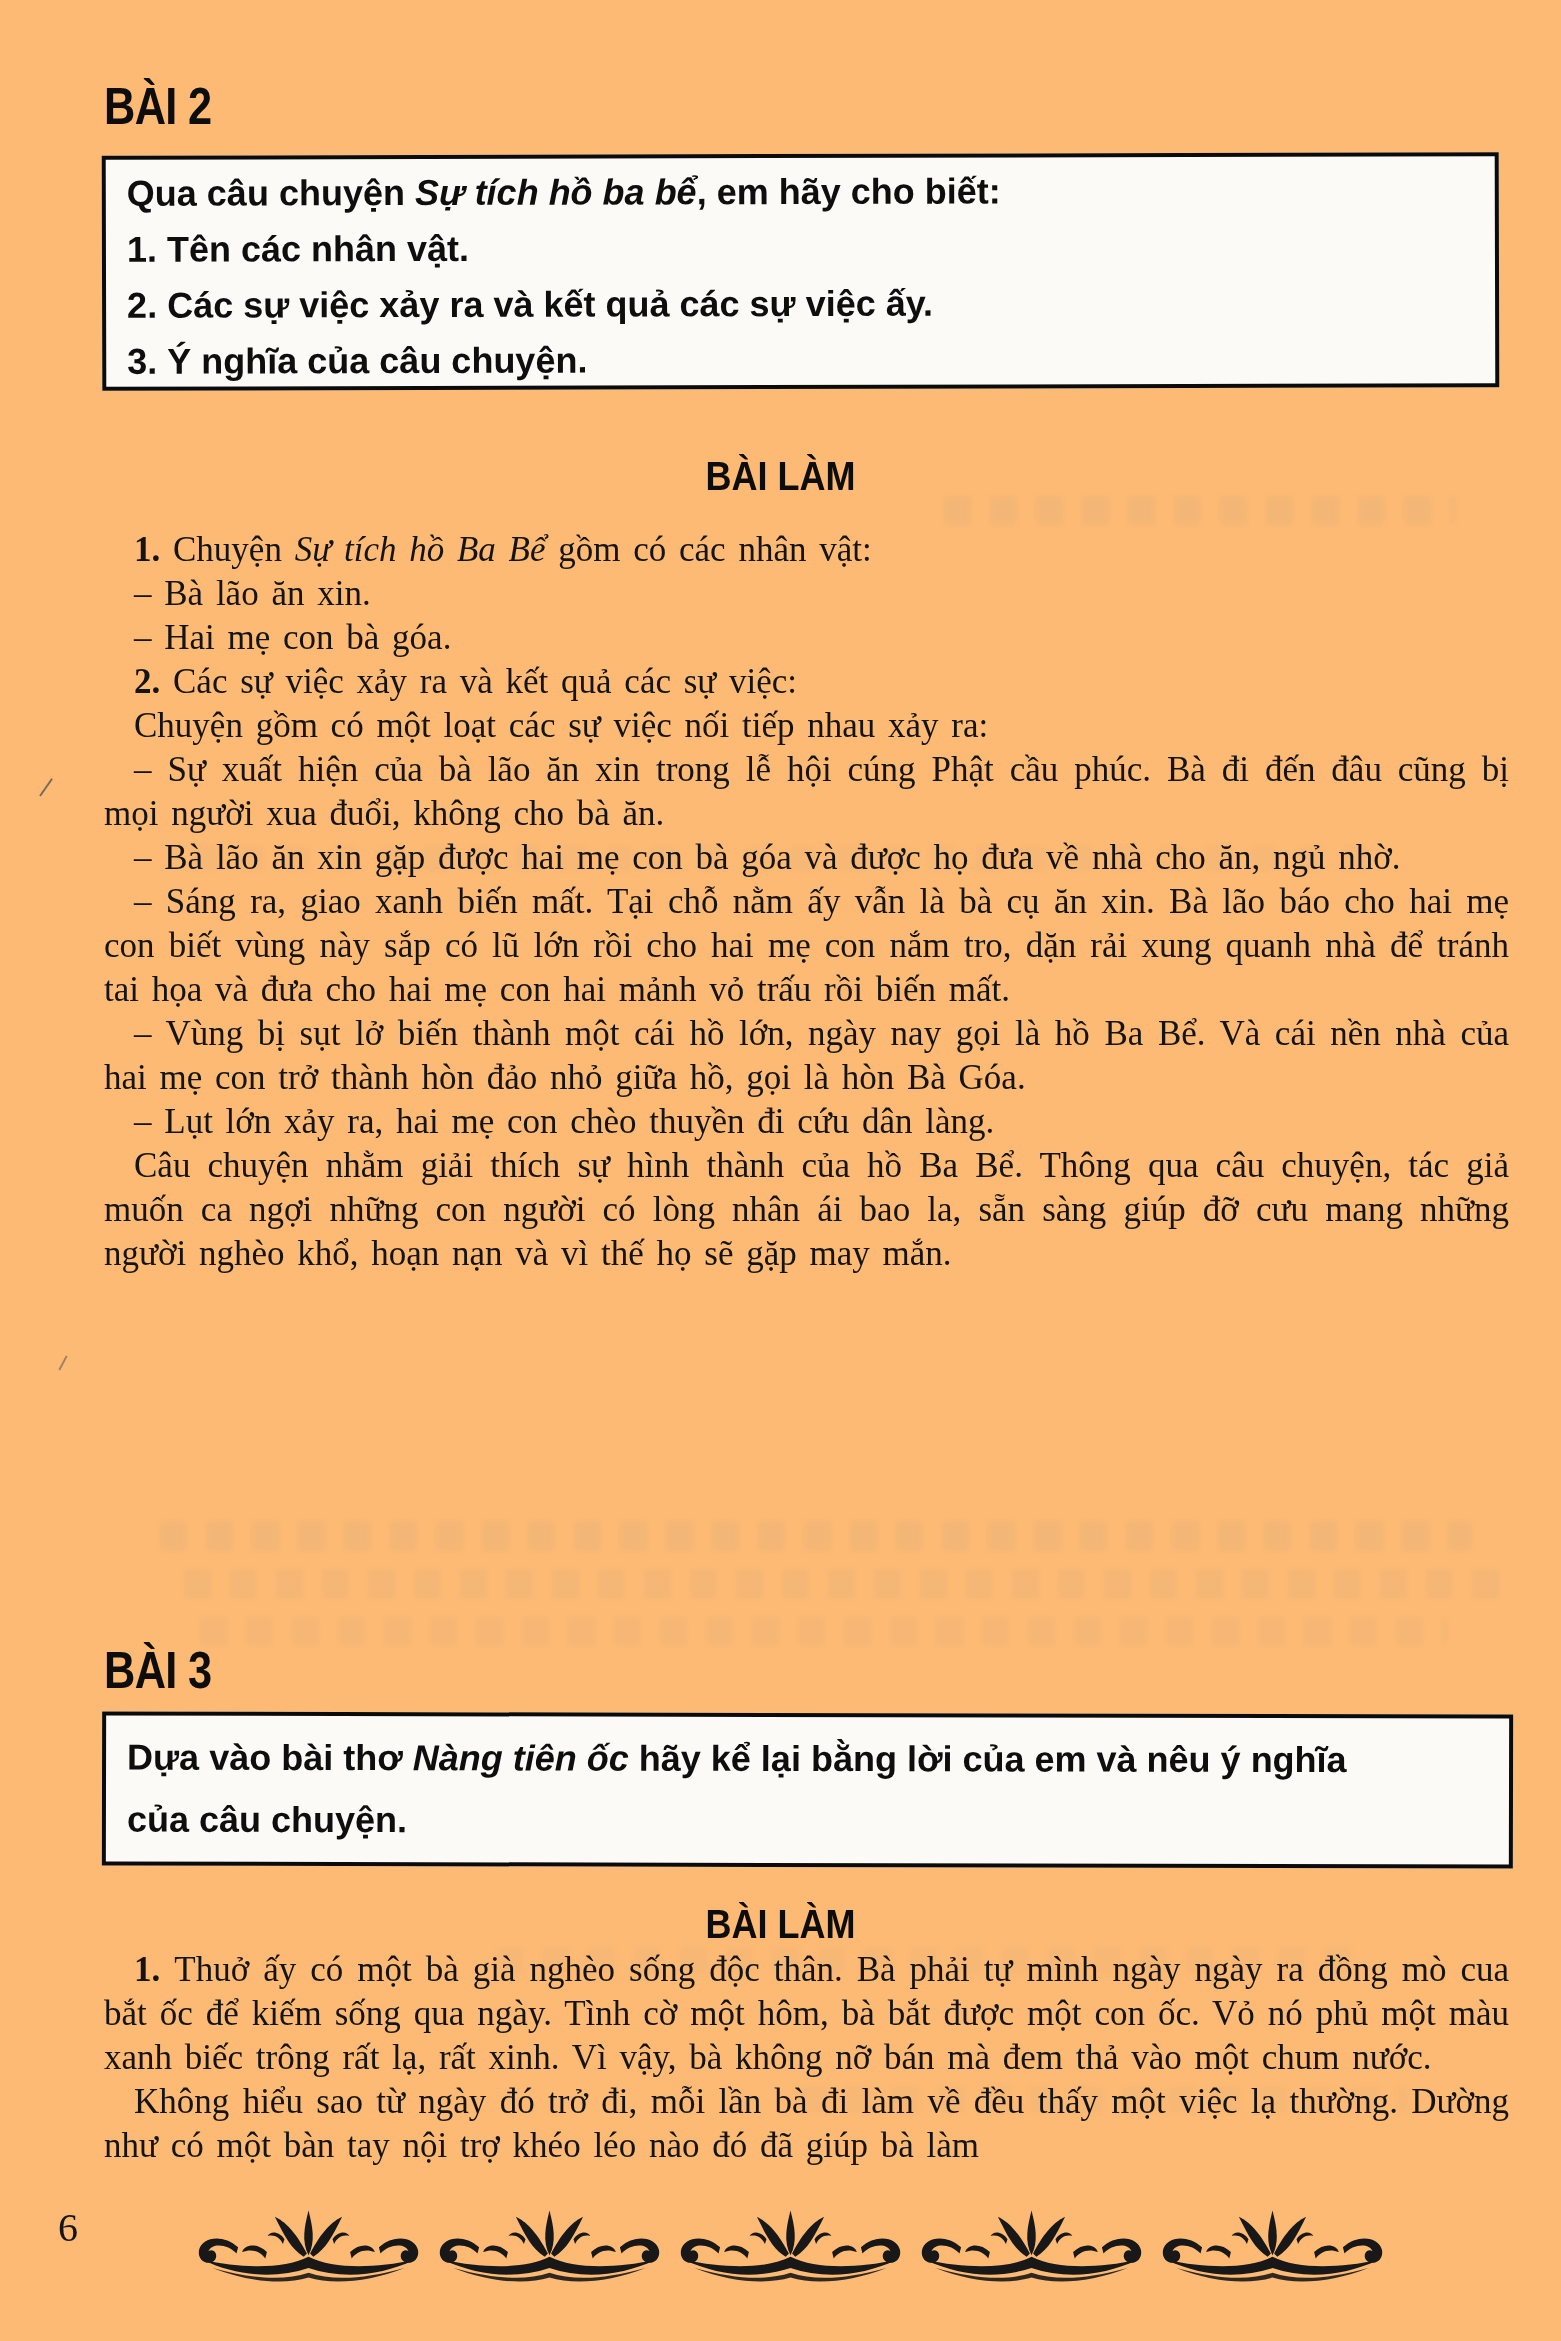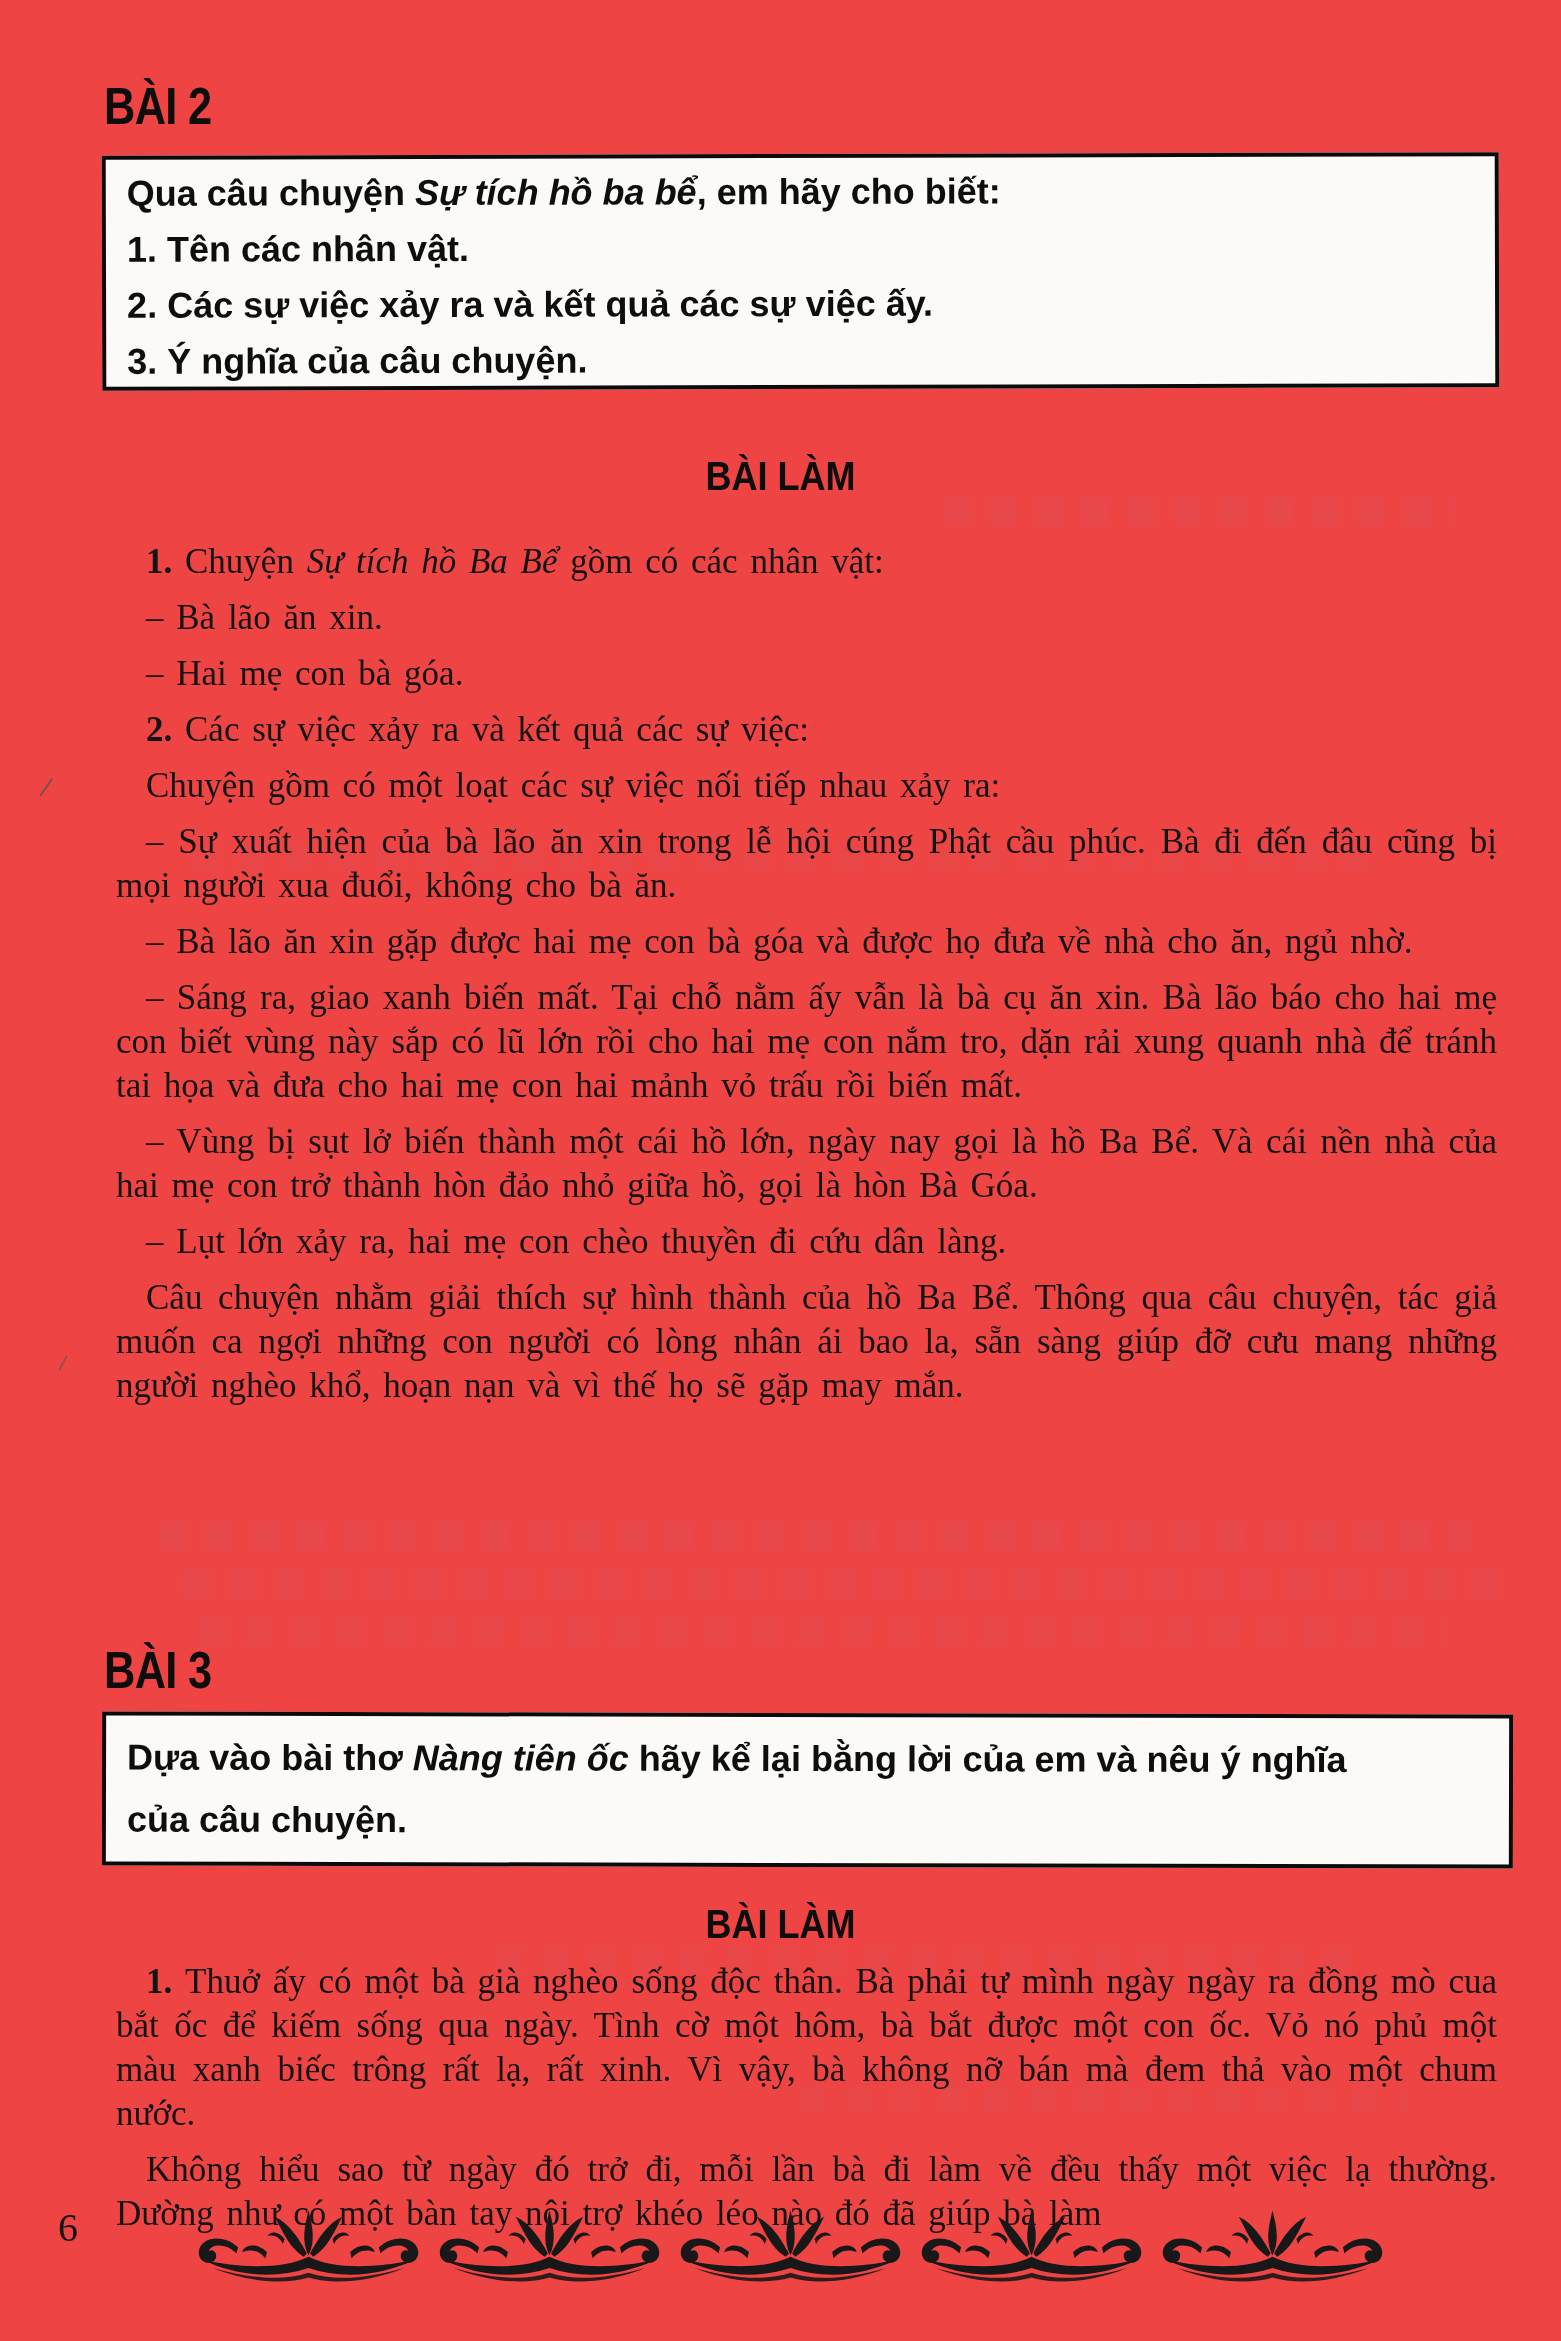--- a/index.html
+++ b/index.html
@@ -1,19 +1,19 @@
 <!DOCTYPE html>
 <html lang="vi" style="font-size:12.8px"><head>
 <meta charset="utf-8">
 <style>
   html,body{margin:0;padding:0;background:#e8e8e6;}
   .sheet{
     position:relative;
     width:1561px;height:2342px;
-    background:#ef4444;
+    background:#fdba74;
     overflow:hidden;
     font-family:"Liberation Serif","DejaVu Serif",serif;
     color:#121212;
   }
   
   .lesson-title{
     position:absolute;left:104px;margin:0;
     font-family:"Liberation Sans","DejaVu Sans",sans-serif;
     font-size:51px;font-weight:800;letter-spacing:-0.8px;
     transform:scaleX(.85);transform-origin:left bottom;
@@ -44,21 +44,21 @@
   #qbox-3 .qline{line-height:62px;font-size:36px;}
   .qline{white-space:nowrap;}
   
   .answer{
     position:absolute;left:104px;width:1405px;
     font-size:35px;line-height:44px;word-spacing:4px;
     text-align:justify;color:#141414;
   }
   #answer-2{top:528px;}
   #answer-3{top:1948px;}
-  .para{margin:12px;text-indent:30px;}
+  .para{margin:0;text-indent:30px;}
   .it{font-style:italic;}
   .bd{font-weight:bold;}
   
   .page-number{
     position:absolute;left:58px;top:2204px;
     font-size:40px;color:#151515;
   }
   .ornament-strip{
     position:absolute;left:188px;top:2204px;width:1204px;height:80px;
     display:flex;align-items:center;

